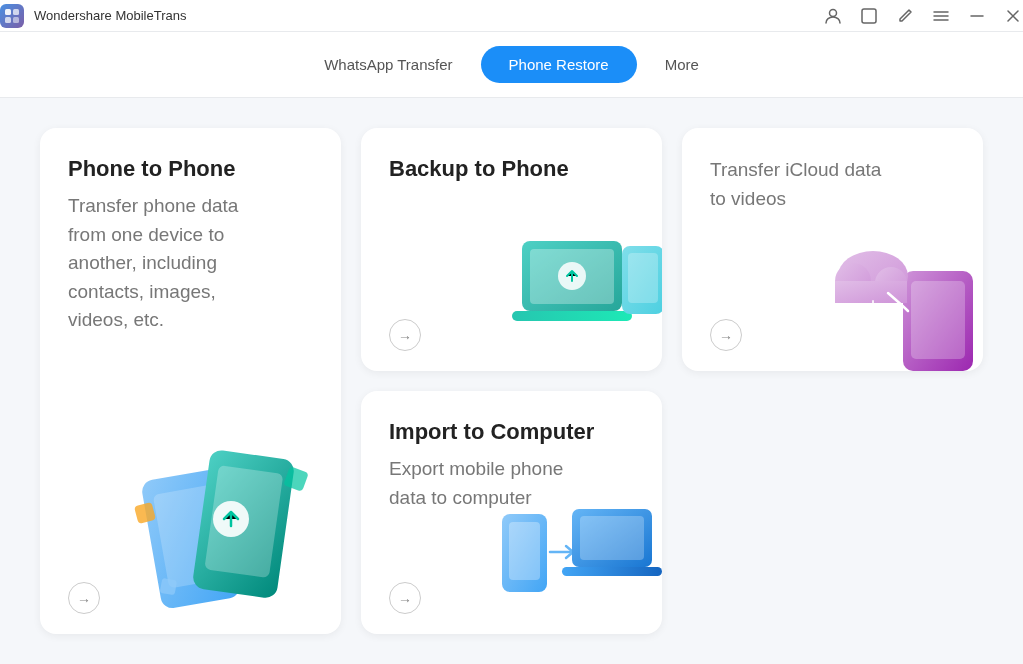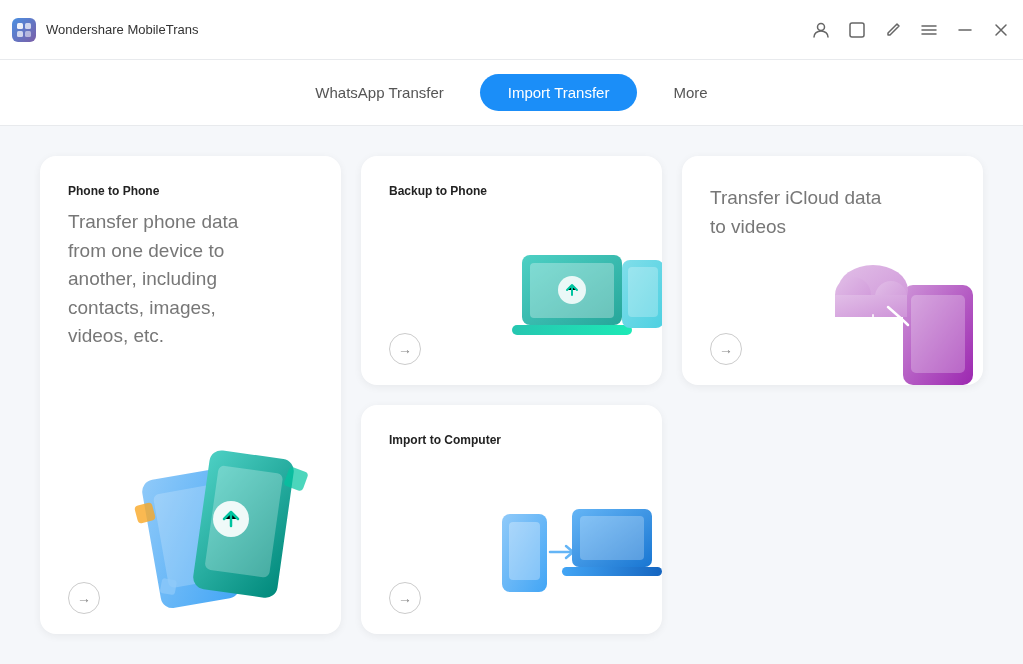--- a/index.html
+++ b/index.html
@@ -10,25 +10,25 @@
       width: 1023px;
       height: 664px;
       overflow: hidden;
       display: flex;
       flex-direction: column;
     }
 
     
     .title-bar {
       background: #ffffff;
-      height: 60px;
+      height: 32px;
       display: flex;
       align-items: center;
       justify-content: space-between;
-      padding: 0 12px;
+      padding: 0 0;
       border-bottom: 1px solid #e8eaed;
       flex-shrink: 0;
     }
     .title-bar-left {
       display: flex;
       align-items: center;
       gap: 10px;
     }
     .app-icon {
       width: 24px;
@@ -63,21 +63,20 @@
       font-size: 16px;
     }
 
     
     .nav-bar {
       background: #ffffff;
       padding: 14px 0;
       display: flex;
       justify-content: center;
       align-items: center;
-      gap: 8px;
       flex-shrink: 0;
       border-bottom: 1px solid #e8eaed;
     }
     .nav-tab {
       padding: 10px 28px;
       border-radius: 25px;
       font-size: 15px;
       font-weight: 500;
       cursor: pointer;
       border: none;
@@ -121,21 +120,21 @@
       transition: box-shadow 0.2s;
       box-shadow: 0 2px 8px rgba(0,0,0,0.06);
     }
 
     .card-large {
       grid-row: 1 / 3;
       grid-column: 1 / 2;
     }
 
     .card-title {
-      font-size: 12px;
+      font-size: 22px;
       font-weight: 700;
       color: #222;
       margin-bottom: 10px;
       z-index: 1;
     }
     .card-desc {
       font-size: 19px;
       color: #777;
       line-height: 1.5;
       z-index: 1;
@@ -245,21 +244,21 @@
     <div class="title-bar-icon close">
       <svg width="18" height="18" viewBox="0 0 18 18" fill="none">
         <path d="M4 4l10 10M14 4L4 14" stroke="#666" stroke-width="1.5" stroke-linecap="round"></path>
       </svg>
     </div>
   </div>
 </div>
 
 <div class="nav-bar">
   <button class="nav-tab">WhatsApp Transfer</button>
-  <button class="nav-tab active">Import Transfer</button>
+  <button class="nav-tab active">Phone Restore</button>
   <button class="nav-tab">More</button>
 </div>
 
 <div class="main-content">
   <div class="cards-grid">
 
     <div class="card card-large">
       <div class="card-title">Phone to Phone</div>
       <div class="card-desc">Transfer phone data from one device to another, including contacts, images, videos, etc.</div>
 
@@ -359,20 +358,21 @@
             </linearGradient>
           </defs>
         </svg>
       </div>
 
       <div class="card-arrow">→</div>
     </div>
 
     <div class="card">
       <div class="card-title">Import to Computer</div>
+      <div class="card-desc">Export mobile phone data to computer</div>
 
       <div class="card-illustration export-computer-illus">
         <svg width="170" height="140" viewBox="0 0 170 140" class="illus">
 
           <rect x="10" y="20" width="45" height="78" rx="8" fill="url(#phoneGrad4)"></rect>
           <rect x="17" y="28" width="31" height="58" rx="4" fill="rgba(255,255,255,0.3)"></rect>
 
           <path d="M58 58 L80 58" stroke="#64b5f6" stroke-width="2.5" stroke-linecap="round" fill="none"></path>
           <path d="M74 52 L81 58 L74 64" stroke="#64b5f6" stroke-width="2.5" stroke-linecap="round" stroke-linejoin="round" fill="none"></path>
 

